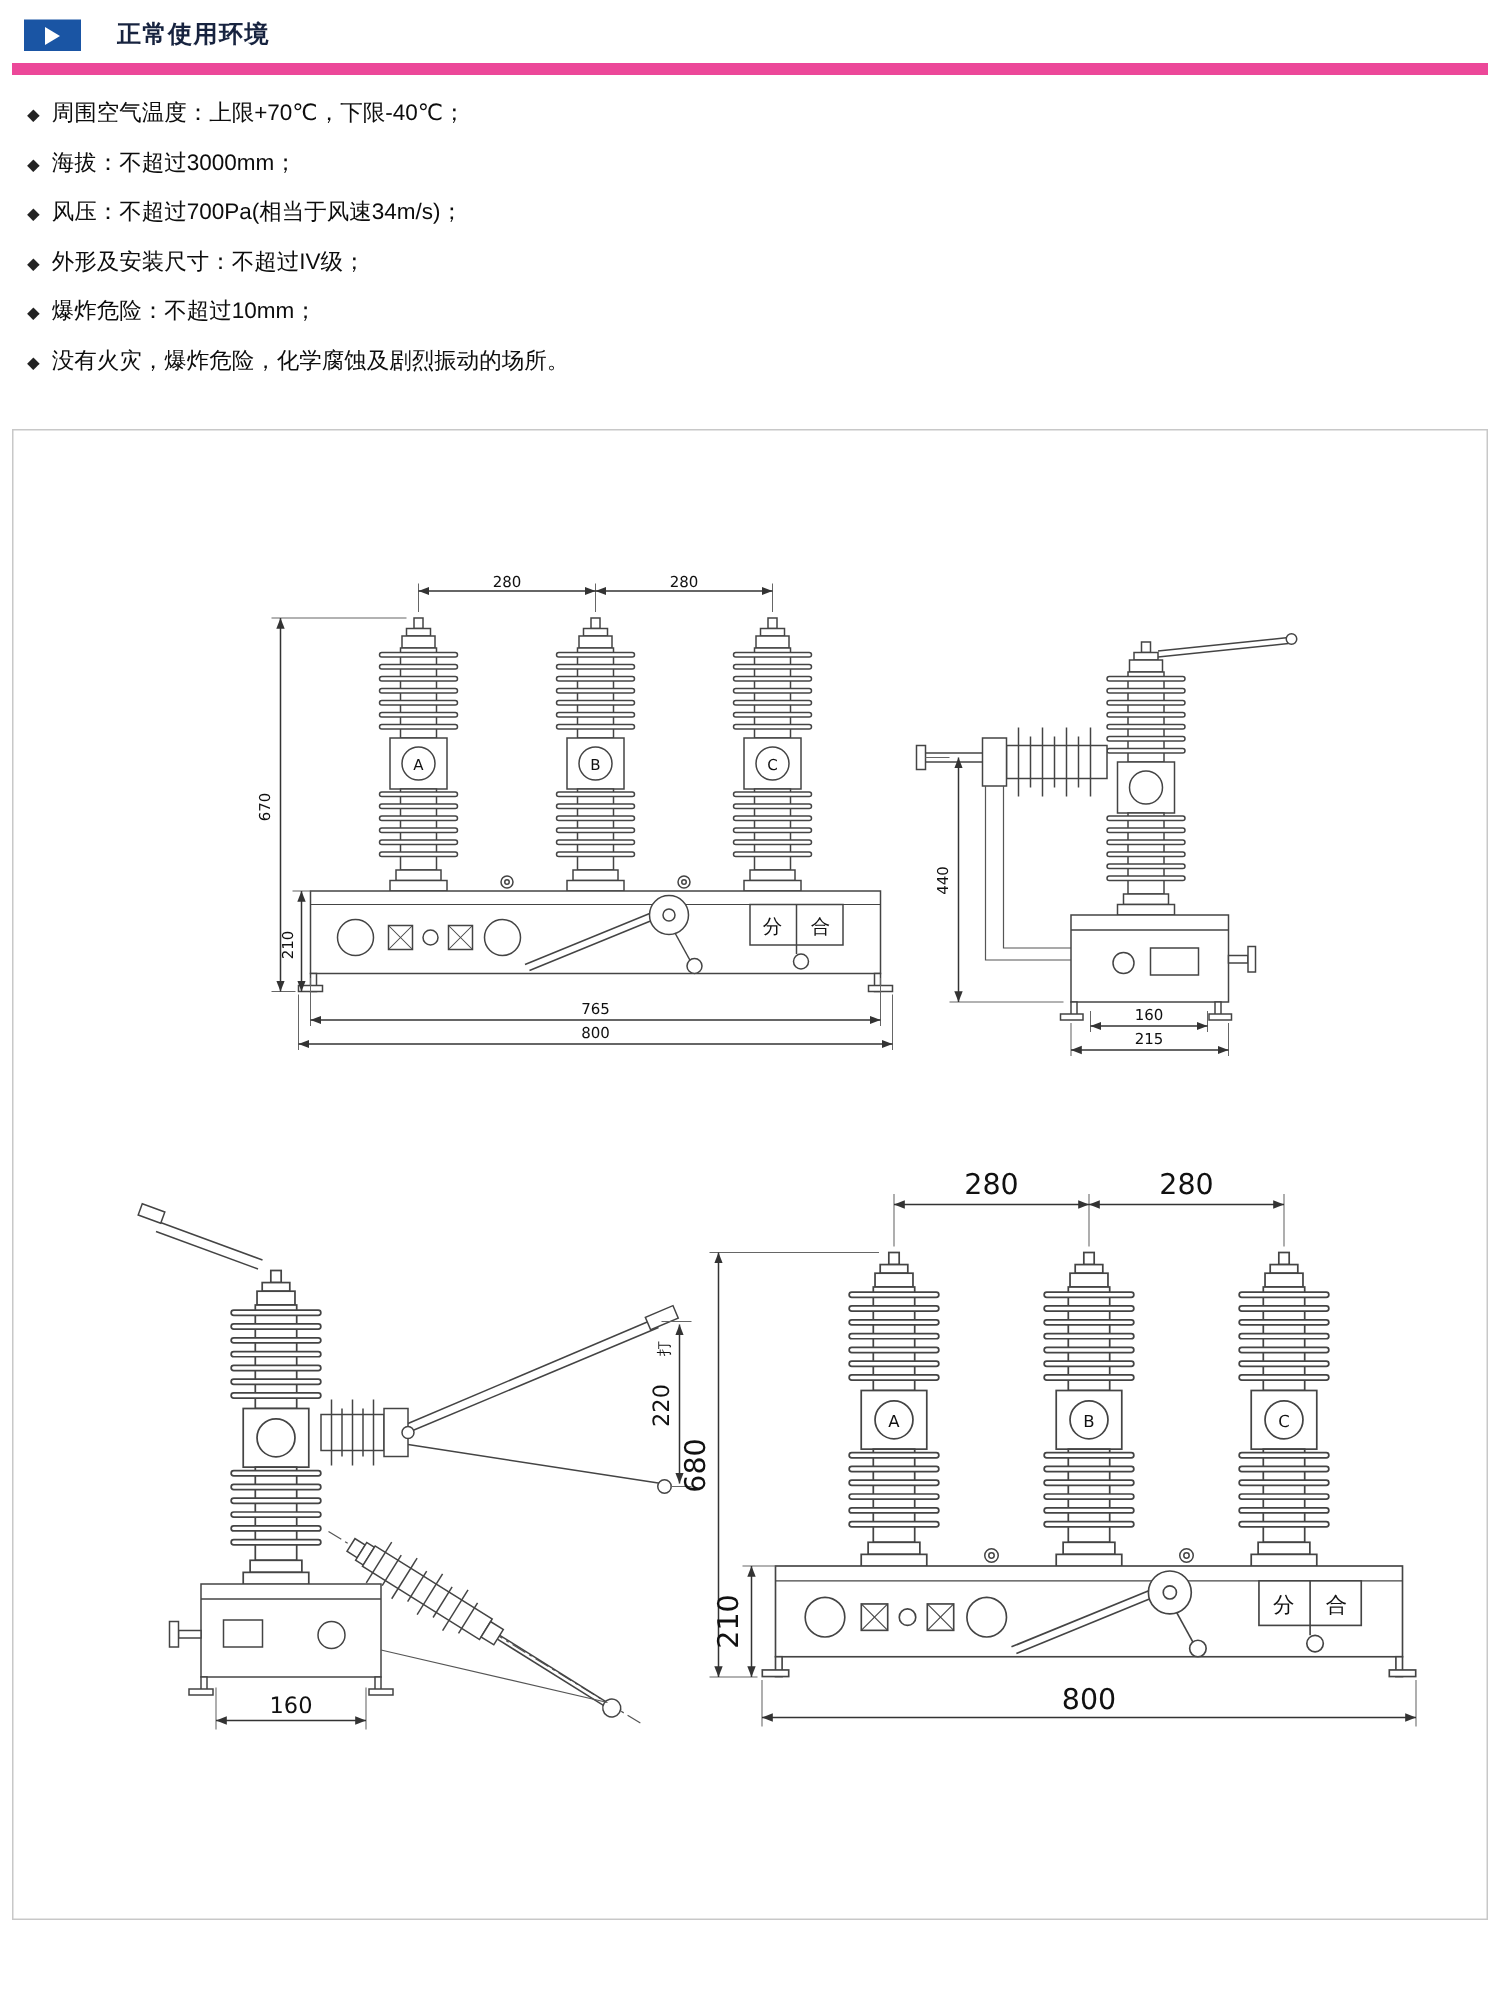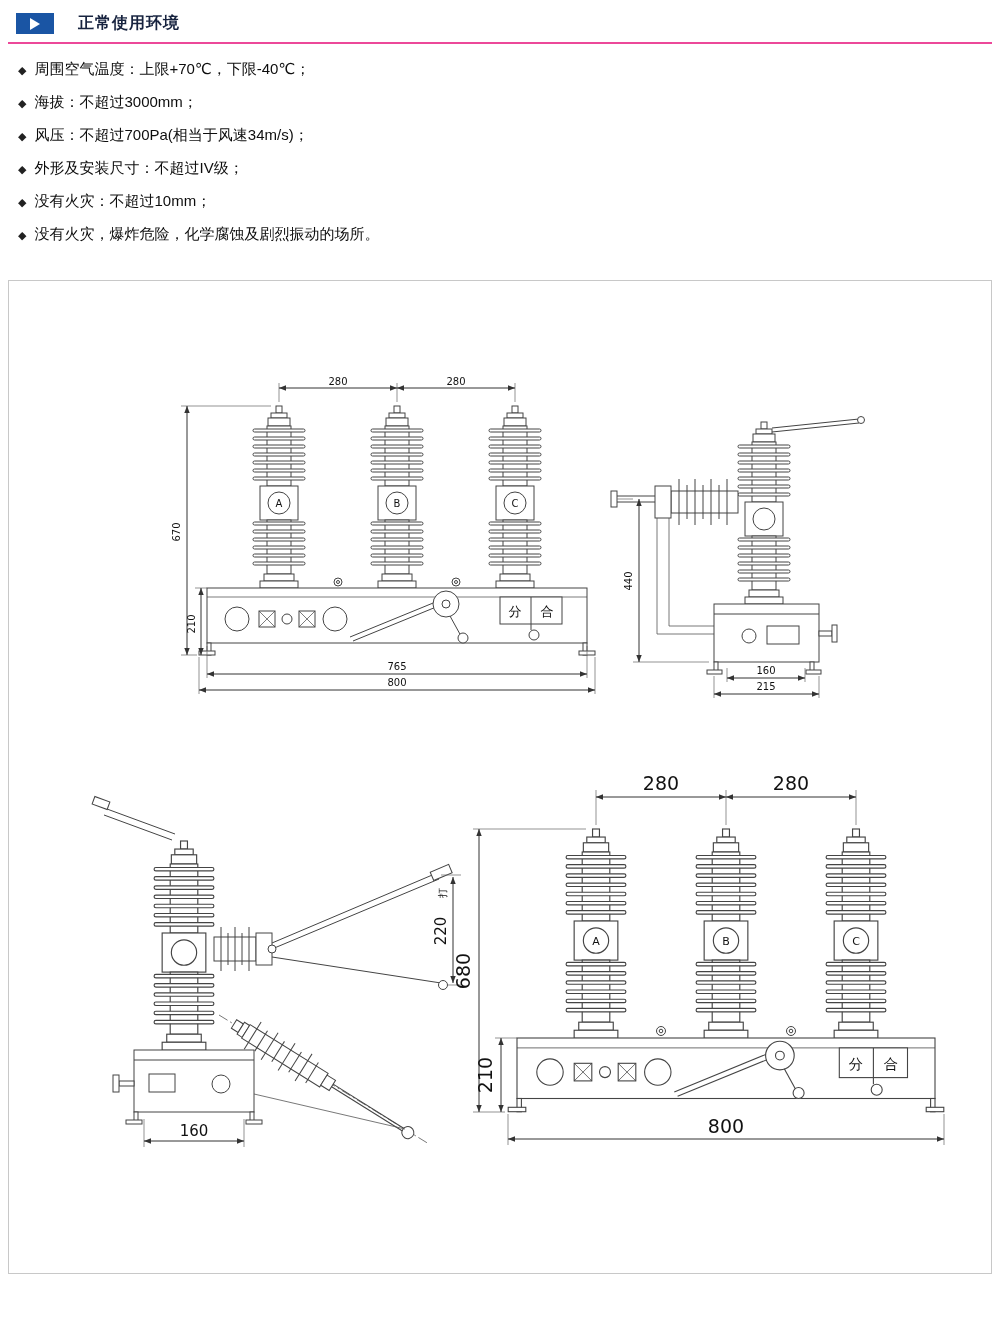--- a/index.html
+++ b/index.html
@@ -4,21 +4,21 @@
 <style>
   * { margin:0; padding:0; box-sizing:border-box; }
   html,body { background:#ffffff; }
   body {
     width:1000px; height:1330px; position:relative;
     font-family:"Liberation Sans","DejaVu Sans",sans-serif; color:#111;
   }
   .page { padding:8px; }
   .section-header {
     display:flex; align-items:center; gap:24px;
-    border-bottom:2px solid #ec4899; padding:5px 0 8px 8px;
+    border-bottom:8px solid #ec4899; padding:5px 0 8px 8px;
   }
   .arrow-box {
     width:38px; height:21px; background:#1a55a4;
     display:flex; align-items:center; justify-content:center; flex:0 0 auto;
   }
   .tri {
     width:0; height:0;
     border-left:10px solid #ffffff;
     border-top:6px solid transparent;
     border-bottom:6px solid transparent;
@@ -63,21 +63,21 @@
     <div class="bullet-item">
       <span class="diamond">◆</span>
       <span>风压：不超过700Pa(相当于风速34m/s)；</span>
     </div>
     <div class="bullet-item">
       <span class="diamond">◆</span>
       <span>外形及安装尺寸：不超过IV级；</span>
     </div>
     <div class="bullet-item">
       <span class="diamond">◆</span>
-      <span>没有火灾：不超过10mm；</span>
+      <span>爆炸危险：不超过10mm；</span>
     </div>
     <div class="bullet-item">
       <span class="diamond">◆</span>
       <span>没有火灾，爆炸危险，化学腐蚀及剧烈振动的场所。</span>
     </div>
   </div>
 
 
   <div class="drawing-panel">
     <svg width="982" height="992" viewBox="0 0 982 992">

